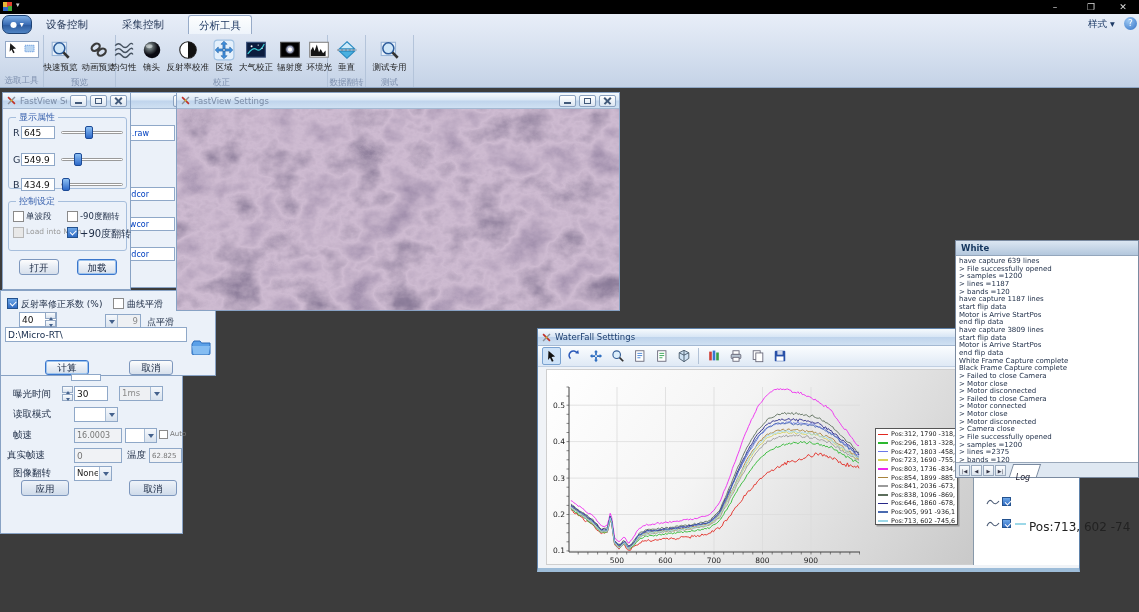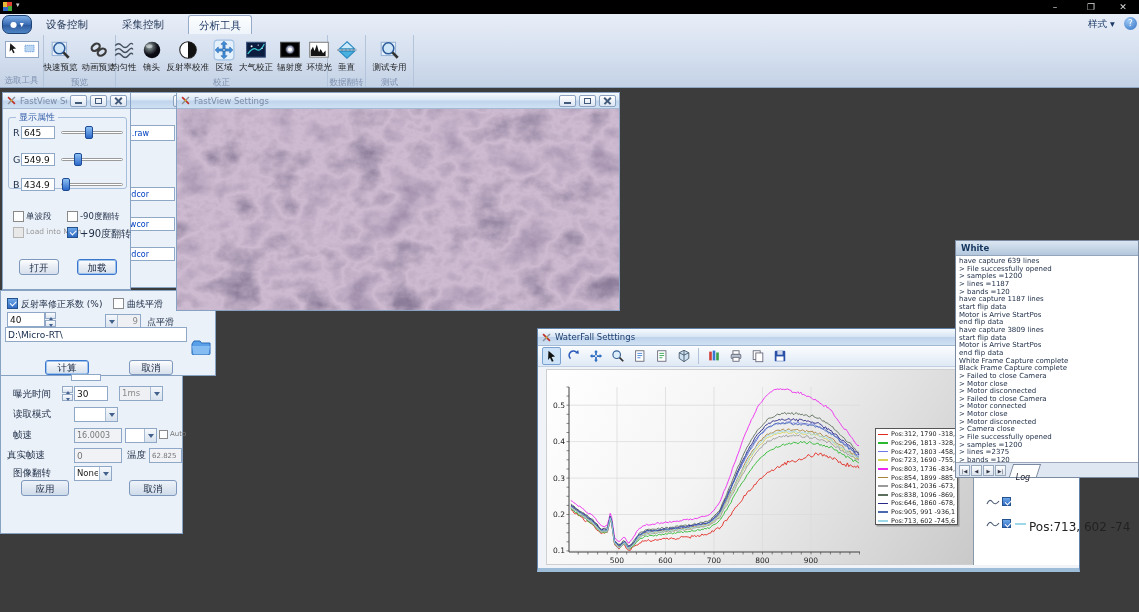--- a/index.html
+++ b/index.html
@@ -342,21 +342,21 @@
     <div class="field" style="left:4px;top:94px;width:152px;height:14px;text-align:right;padding-right:25px;color:#0040c0;font-size:8px;line-height:13px;">.0.dcor</div>
     <div class="field" style="left:4px;top:124px;width:152px;height:14px;text-align:right;padding-right:25px;color:#0040c0;font-size:8px;line-height:13px;">.0.wcor</div>
     <div class="field" style="left:4px;top:154px;width:152px;height:14px;text-align:right;padding-right:25px;color:#0040c0;font-size:8px;line-height:13px;">.0.dcor</div>
   </div>
 
   <div class="abs panel" style="left:0px;top:290px;width:216px;height:86px;">
     <span class="cb checked" style="left:6px;top:7px;"></span>
     <span class="lbl" style="left:20px;top:7px;font-size:9px;">反射率修正系数 (%)</span>
     <span class="cb" style="left:112px;top:7px;"></span>
     <span class="lbl" style="left:126px;top:7px;font-size:9px;">曲线平滑</span>
-    <div class="field" style="left:6px;top:21px;width:38px;height:15px;line-height:14px;">40</div>
+    <div class="field" style="left:18px;top:21px;width:38px;height:15px;line-height:14px;">40</div>
     <div class="spinbox" style="left:44px;top:21px;height:15px;">
         <span class="spin-up"></span>
         <span class="spin-dn"></span>
       </div>
     <div class="combo dis" style="left:104px;top:23px;width:36px;height:14px;">
         <span class="ca" style="right:auto;left:0;border-left:none;border-right:1px solid #a8bcd4;"></span>
         <span class="cv" style="left:14px;right:2px;text-align:right;">9</span>
       </div>
     <span class="lbl" style="left:146px;top:25px;font-size:9px;">点平滑</span>
     <span class="lbl" style="left:6px;top:40px;font-size:9px;">输出路径:</span>
@@ -437,20 +437,23 @@
     <div class="slider" style="left:58px;top:60px;width:62px;">
         <span class="sl-track"></span>
         <span class="sl-thumb" style="left: calc(28% - 4px);"></span>
       </div>
     <span class="lbl" style="left:10px;top:86px;">B</span>
     <div class="field" style="left:18px;top:85px;width:34px;height:13px;">434.9</div>
     <div class="slider" style="left:58px;top:85px;width:62px;">
         <span class="sl-track"></span>
         <span class="sl-thumb" style="left: calc(8% - 4px);"></span>
       </div>
+    <div class="gbox" style="left:5px;top:108px;width:119px;height:50px;">
+      <span class="gleg">控制设定</span>
+    </div>
     <span class="cb" style="left:10px;top:118px;"></span>
     <span class="lbl" style="left:23px;top:118px;font-size:8.5px;">单波段</span>
     <span class="cb" style="left:64px;top:118px;"></span>
     <span class="lbl" style="left:77px;top:118px;font-size:8.5px;">-90度翻转</span>
     <span class="cb dis" style="left:10px;top:134px;"></span>
     <span class="lbl" style="left:23px;top:134px;font-size:7.5px;color:#9a9a9a;">Load into Mem</span>
     <span class="cb checked" style="left:64px;top:134px;"></span>
     <span class="lbl" style="left:77px;top:134px;font-size:10px;">+90度翻转</span>
     <div class="btn" style="left:16px;top:166px;width:40px;height:16px;line-height:15px;">打开</div>
     <div class="btn focus" style="left:74px;top:166px;width:40px;height:16px;line-height:15px;text-align:center;">加载</div>

